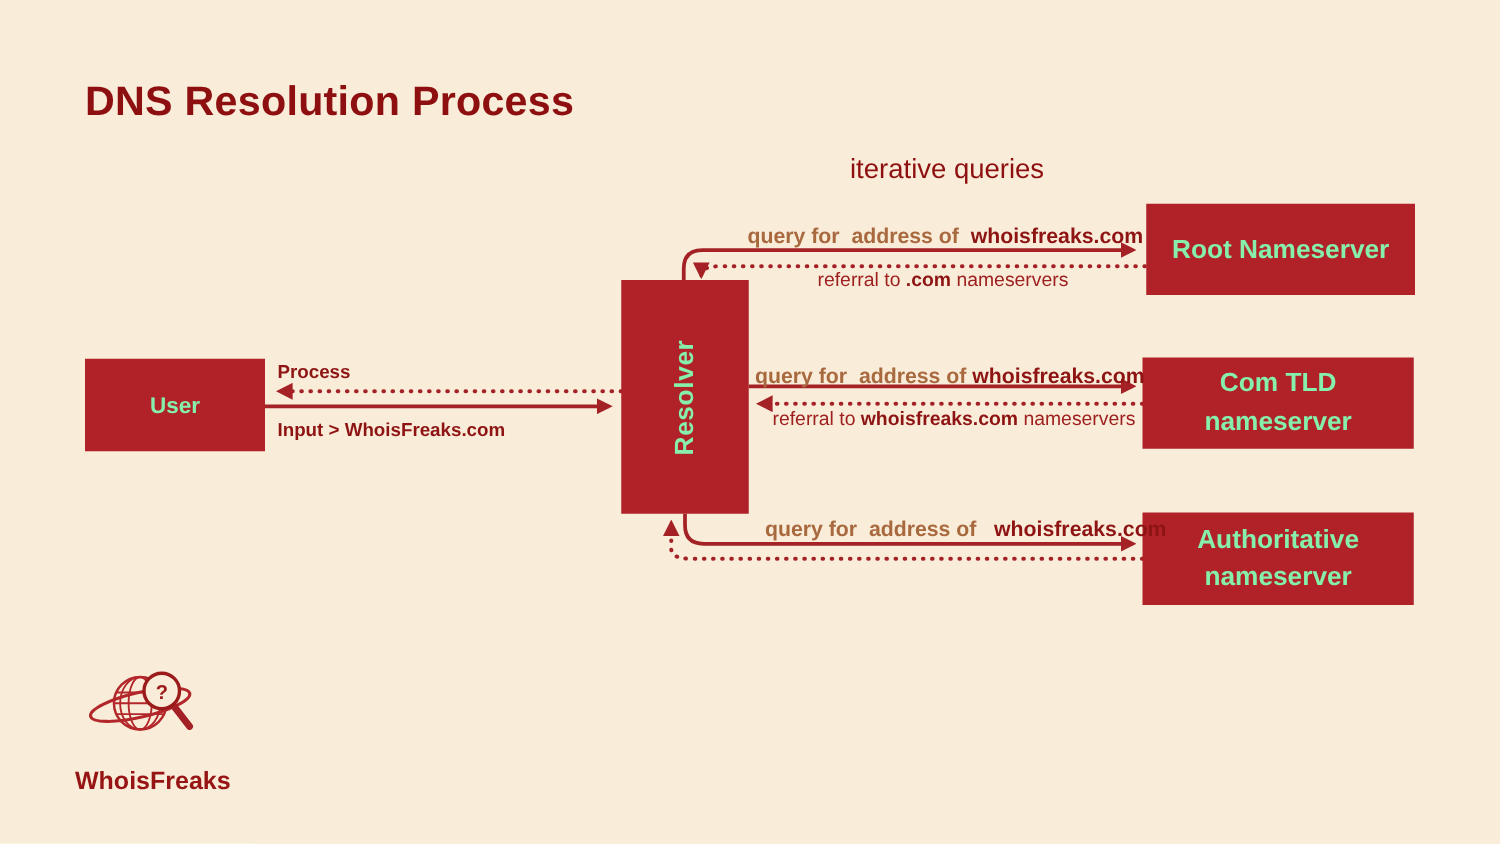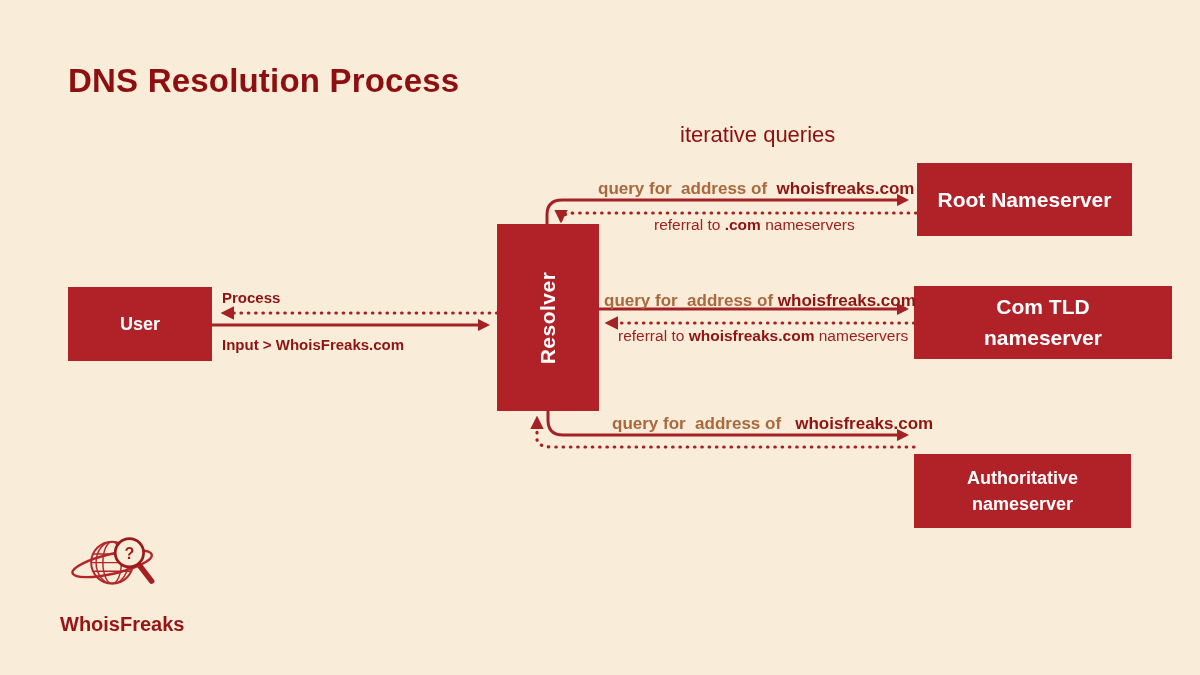--- a/index.html
+++ b/index.html
@@ -7,27 +7,27 @@
   #canvas{position:relative;width:1200px;height:675px;background:#f9ecd8;overflow:hidden;}
 
   .abs{position:absolute;}
 
   .page-title{left:68px;top:34px;font-size:33px;font-weight:800;color:#8e0f10;letter-spacing:.2px;margin-top:28px;}
 
   .section-label{font-size:22px;font-weight:400;color:#8e0f10;white-space:pre;}
   .lbl-iterative{left:680px;top:122px;}
   .lbl-recursive{left:259px;top:392px;}
 
-  .node{position:absolute;background:#b02228;color:#ffffff;display:flex;align-items:center;justify-content:center;text-align:center;font-weight:700;}
+  .node{position:absolute;background:#b02228;color:#86efac;display:flex;align-items:center;justify-content:center;text-align:center;font-weight:700;}
   .node-user{left:68px;top:287px;width:144px;height:74px;font-size:18px;}
   .node-resolver{left:497px;top:224px;width:102px;height:187px;font-size:21px;}
   .node-resolver .vtext{transform:rotate(-90deg);white-space:nowrap;letter-spacing:.5px;}
   .node-root{left:917px;top:163px;width:215px;height:73px;font-size:21px;}
-  .node-com{left:914px;top:286px;width:258px;height:73px;font-size:21px;line-height:1.45;}
-  .node-auth{left:914px;top:410px;width:217px;height:74px;font-size:18px;line-height:1.45;margin-top:44px;}
+  .node-com{left:914px;top:286px;width:217px;height:73px;font-size:21px;line-height:1.45;}
+  .node-auth{left:914px;top:410px;width:217px;height:74px;font-size:21px;line-height:1.45;}
 
   svg.wires{position:absolute;left:0;top:0;width:1200px;height:675px;pointer-events:none;}
   .solid{stroke:#a42125;stroke-width:3;fill:none;}
   .dotted{stroke:#a42125;stroke-width:3.2;fill:none;stroke-dasharray:0.5 6.8;stroke-linecap:round;}
 
   .edge-label{position:absolute;white-space:pre;}
   .qlabel{font-size:17px;font-weight:700;color:#a8693f;}
   .qlabel .domain{color:#8e1414;}
   .rlabel{font-size:15.5px;font-weight:400;color:#9e2020;}
   .rlabel b{font-weight:700;color:#8e1414;}

